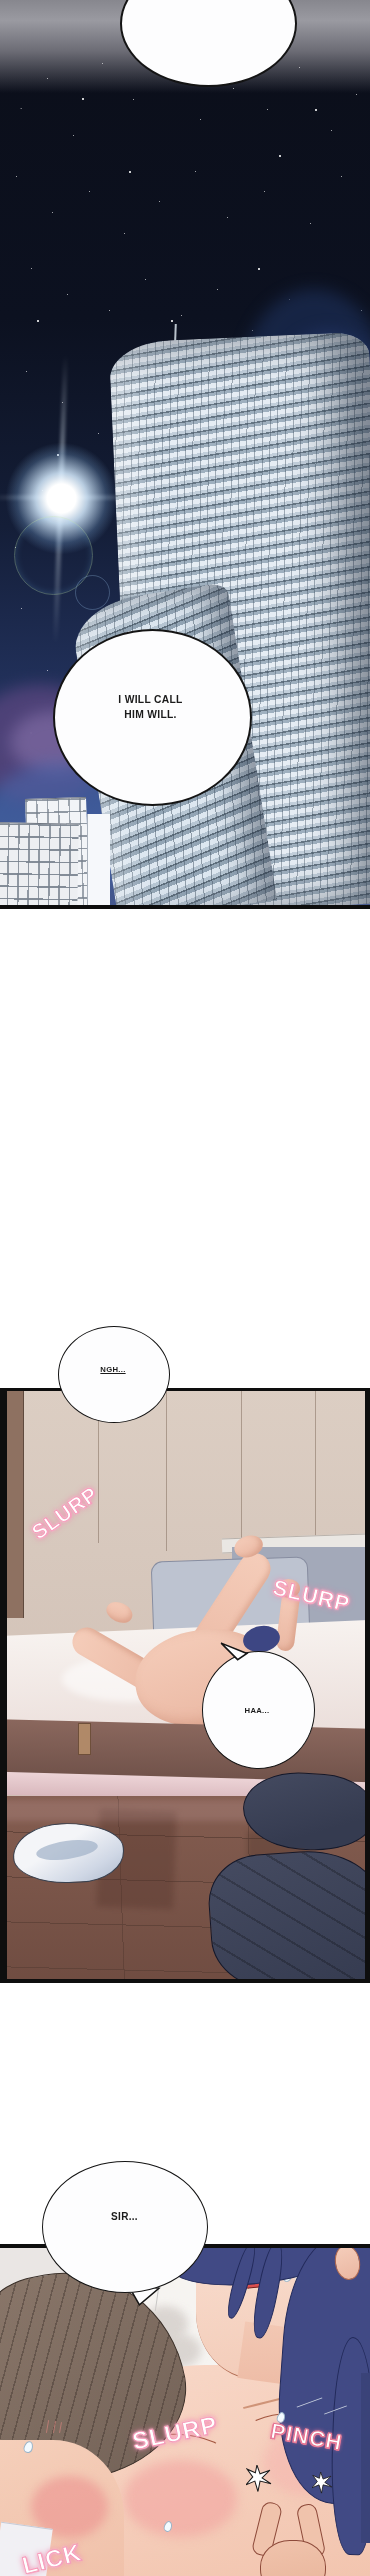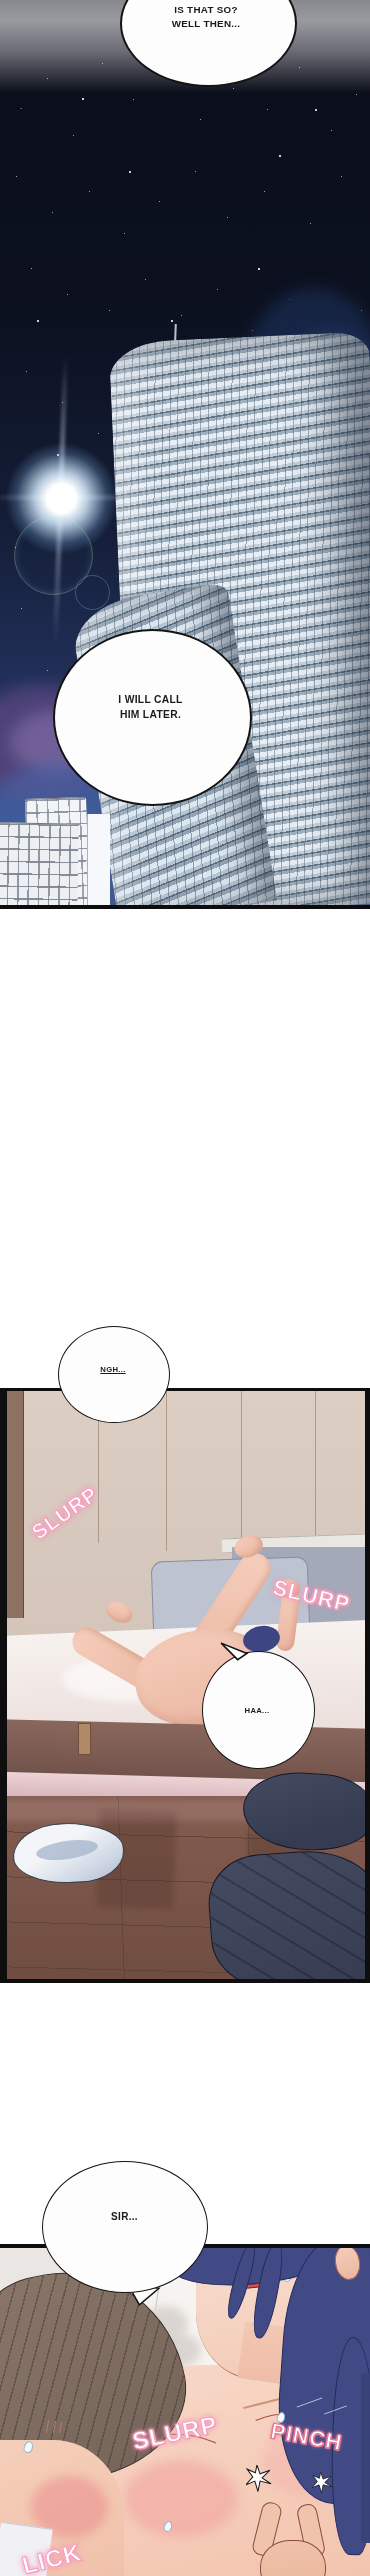--- a/index.html
+++ b/index.html
@@ -126,29 +126,25 @@
          background:repeating-linear-gradient(180deg,rgba(120,130,142,.8) 0 1.5px,rgba(0,0,0,0) 1.5px 12.4px),
          repeating-linear-gradient(90deg,rgba(120,130,142,.7) 0 1.5px,rgba(0,0,0,0) 1.5px 10.8px),#f2f4f7;"></div>
     <div class="abs bldg" style="left:-3.1px;top:823px;width:81px;height:88px;transform:rotate(1deg);
          background:repeating-linear-gradient(180deg,rgba(120,130,142,.9) 0 1.5px,rgba(0,0,0,0) 1.5px 12.4px),
          repeating-linear-gradient(90deg,rgba(120,130,142,.8) 0 1.5px,rgba(0,0,0,0) 1.5px 10.3px),#edeff2;"></div>
     <div class="abs" style="left:87px;top:814px;width:21.6px;height:95px;background:#f6f8fb;border-left:1px solid #aab2bc;"></div>
 
     <div class="bubble" style="left:53px;top:629px;width:195px;height:173px;"></div>
     <div class="btxt" style="left:92px;top:693px;width:117px;font-size:10.3px;">
       <div>I WILL CALL</div>
-      <div>HIM LATER.</div>
+      <div>HIM WILL.</div>
     </div>
   </div>
 
   <div class="bubble" style="left:120px;top:-40px;width:173px;height:123px;"></div>
-  <div class="btxt" style="left:130px;top:3.1px;width:152px;font-size:9.8px;">
-    <div>IS THAT SO?</div>
-    <div>WELL THEN...</div>
-  </div>
 
   <div class="abs panel1-bottom"></div>
 
   <div id="panel2">
 
     <div class="seam" style="left:98px;top:3.1px;height:152px;"></div>
     <div class="seam" style="left:166px;top:3.1px;height:160px;"></div>
     <div class="seam" style="left:241px;top:3.1px;height:152px;"></div>
     <div class="seam" style="left:315px;top:3.1px;height:148px;"></div>
     <div class="abs" style="left:7.2px;top:3.1px;width:15.5px;height:227px;background:#8e7161;border-right:1.5px solid #5f4a3e;"></div>

